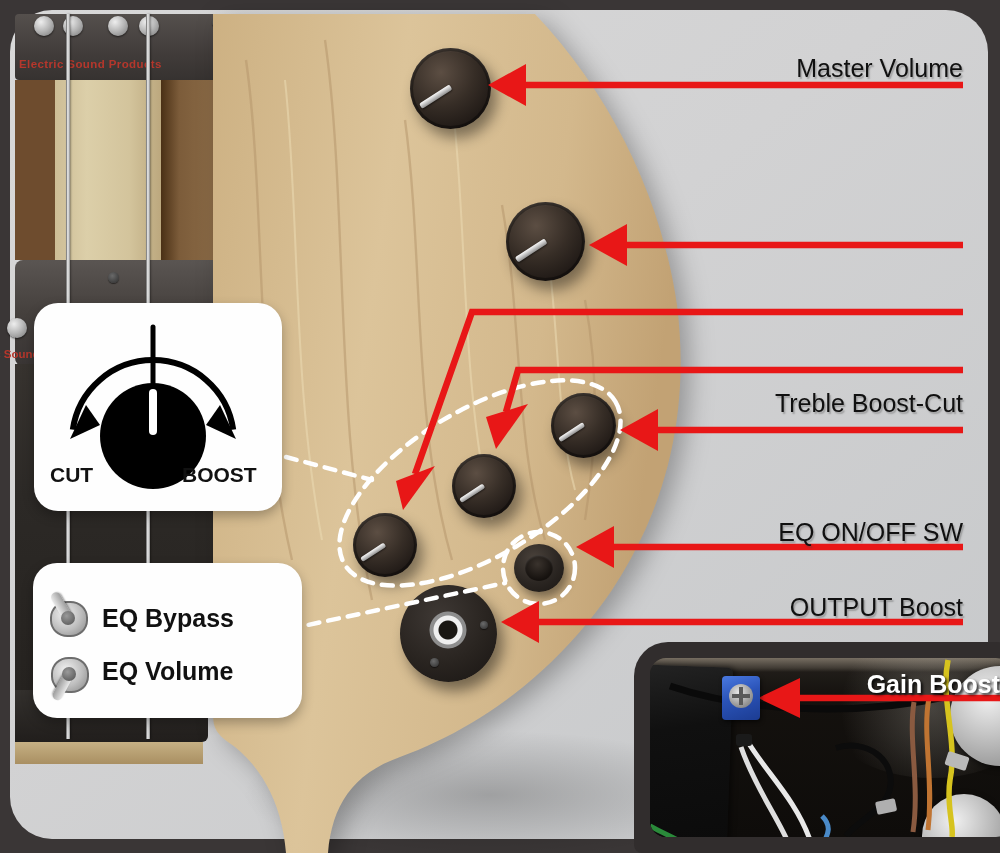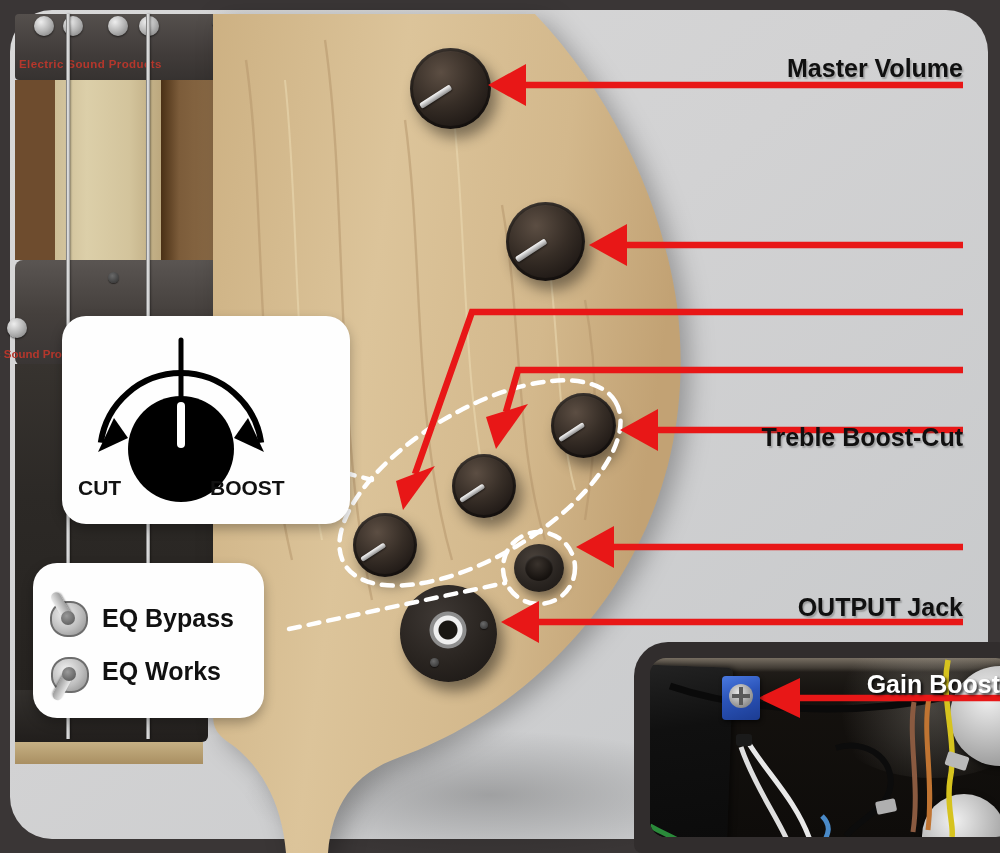--- a/index.html
+++ b/index.html
@@ -66,21 +66,21 @@
   .toggle{position:absolute;width:44px;height:44px;z-index:8;}
   .toggle .base{position:absolute;left:4px;top:6px;width:34px;height:32px;border-radius:46%;
         background:radial-gradient(circle at 38% 35%,#f2f2f2,#bdbdbd 55%,#878787);border:2px solid #6d6d6d;}
   .toggle .hub{position:absolute;left:15px;top:16px;width:14px;height:14px;border-radius:50%;
         background:radial-gradient(circle at 40% 35%,#9a9a9a,#4f4f4f);}
   .toggle .lever{position:absolute;left:17px;top:-6px;width:10px;height:29px;border-radius:5px;
         background:linear-gradient(90deg,#e9e9e9,#9c9c9c);transform-origin:50% 100%;
         box-shadow:1px 1px 2px rgba(0,0,0,.4);}
 
   
-  .callout{position:absolute;right:37px;color:#101010;font-weight:bold;font-size:25px;z-index:8;
+  .callout{position:absolute;right:37px;color:#101010;font-weight:normal;font-size:25px;z-index:8;
            text-shadow:1.5px 1.5px 1.5px rgba(70,70,70,.35);white-space:nowrap;}
 
   
   .inset{position:absolute;left:634px;top:642px;width:396px;height:211px;z-index:9;
          background:#312d2d;border-radius:34px 34px 8px 8px;}
   .photo{position:absolute;left:16px;top:16px;width:362px;height:179px;border-radius:16px;overflow:hidden;
          background:linear-gradient(180deg,#26221e 0%,#14110e 22%,#0e0c0a 100%);}
   .cav-top{position:absolute;left:0;top:0;width:362px;height:14px;
          background:linear-gradient(180deg,#8b8173,#4a443c 70%,rgba(0,0,0,0));opacity:.8;}
   .cav-glow{position:absolute;right:-30px;top:-20px;width:220px;height:140px;border-radius:50%;
@@ -202,51 +202,52 @@
       <polygon points="488,85 526,64 526,106"></polygon>
       <polygon points="589,245 627,224 627,266"></polygon>
       <polygon points="403,510 435,466 396,481"></polygon>
       <polygon points="496,449 528,404 486,417"></polygon>
       <polygon points="620,430 658,409 658,451"></polygon>
       <polygon points="576,547 614,526 614,568"></polygon>
       <polygon points="501,622 539,601 539,643"></polygon>
     </g>
   </svg>
 
-  <div class="wbox" style="left:34px;top:316px;width:288px;height:208px;margin-left:28px;">
+  <div class="wbox" style="left:34px;top:303px;width:248px;height:208px;">
     <svg width="248" height="208" viewBox="0 0 248 208">
       <line x1="119" y1="24" x2="119" y2="80" stroke="#000" stroke-width="5" stroke-linecap="round"></line>
       <path d="M 38.8 126.7 A 81 81 0 0 1 199.2 126.7" fill="none" stroke="#000" stroke-width="6"></path>
       <polygon points="36,136 52,102 66,122" fill="#000"></polygon>
       <polygon points="202,136 186,102 172,122" fill="#000"></polygon>
       <circle cx="119" cy="133" r="53" fill="#000"></circle>
       <rect x="115" y="86" width="8" height="46" rx="4" fill="#fff"></rect>
     </svg>
     <div class="kd-label" style="left:16px;top:160px;">CUT</div>
     <div class="kd-label" style="left:148px;top:160px;">BOOST</div>
   </div>
 
-  <div class="wbox" style="left:33px;top:563px;width:231px;height:155px;">
+  <div class="wbox" style="left:33px;top:563px;width:269px;height:155px;">
     <div class="toggle" style="left:13px;top:32px;">
       <div class="base"></div>
         <div class="lever" style="transform:rotate(-30deg);"></div>
         <div class="hub"></div>
     </div>
     <div class="toggle" style="left:14px;top:88px;">
       <div class="base"></div>
         <div class="lever" style="transform:rotate(-152deg);"></div>
         <div class="hub"></div>
     </div>
     <div class="sw-label" style="left:69px;top:41px;">EQ Bypass</div>
-    <div class="sw-label" style="left:69px;top:94px;">EQ Works</div>
+    <div class="sw-label" style="left:69px;top:94px;">EQ Volume</div>
   </div>
 
   <div class="callout" style="top:54px;">Master Volume</div>
-  <div class="callout" style="top:423px;">Treble Boost-Cut</div>
-  <div class="callout" style="top:593px;">OUTPUT Jack</div>
+  <div class="callout" style="top:389px;">Treble Boost-Cut</div>
+  <div class="callout" style="top:518px;">EQ ON/OFF SW</div>
+  <div class="callout" style="top:593px;">OUTPUT Boost</div>
 
   <div class="inset">
     <div class="photo">
       <div class="cav-top"></div>
       <div class="cav-glow"></div>
       <div class="preamp"></div>
       <div class="pot" style="left:300px;top:8px;width:100px;height:100px;"></div>
       <div class="pot" style="left:272px;top:136px;width:84px;height:84px;"></div>
       <svg width="362" height="179" viewBox="0 0 362 179" style="position:absolute;left:0;top:0;">
         <path d="M 20 28 C 90 52 200 60 300 38" stroke="#0a0a0a" stroke-width="7" fill="none"></path>

